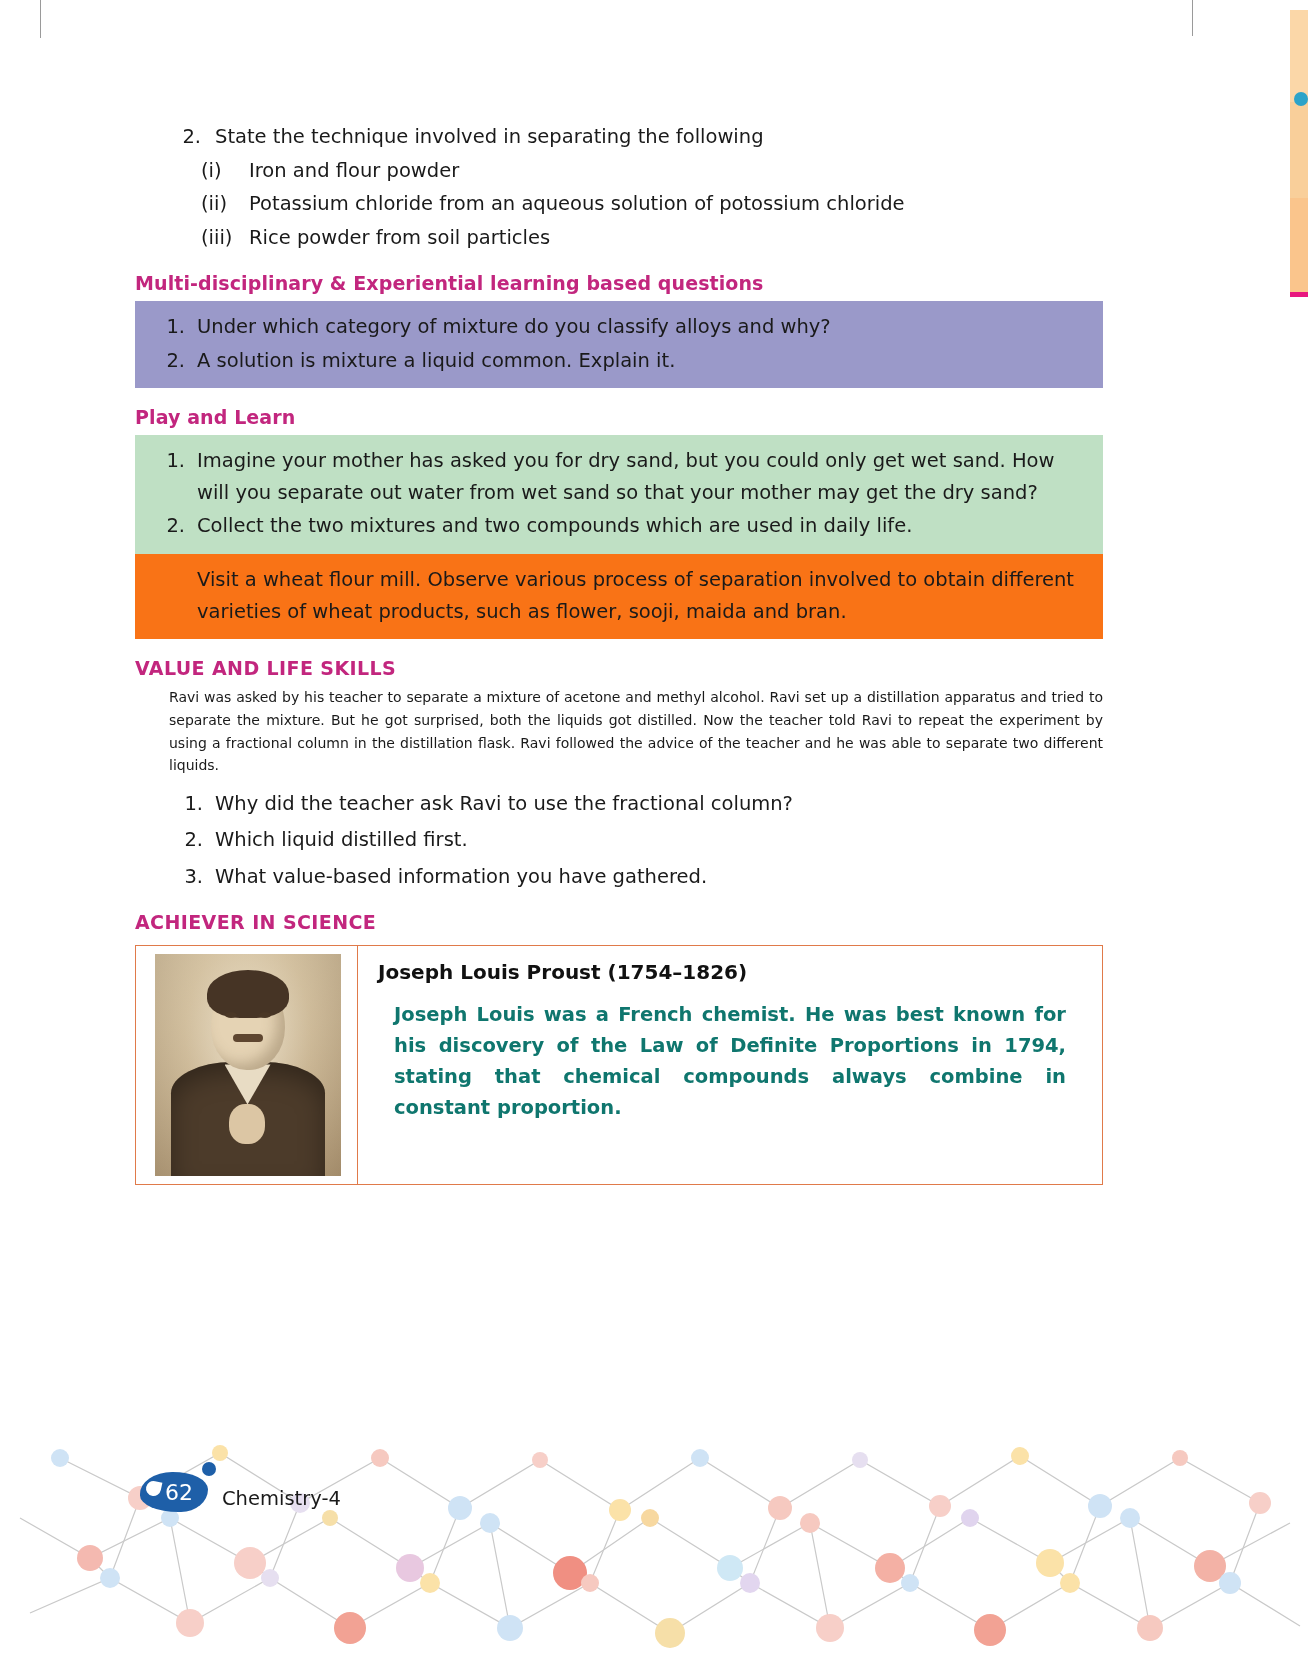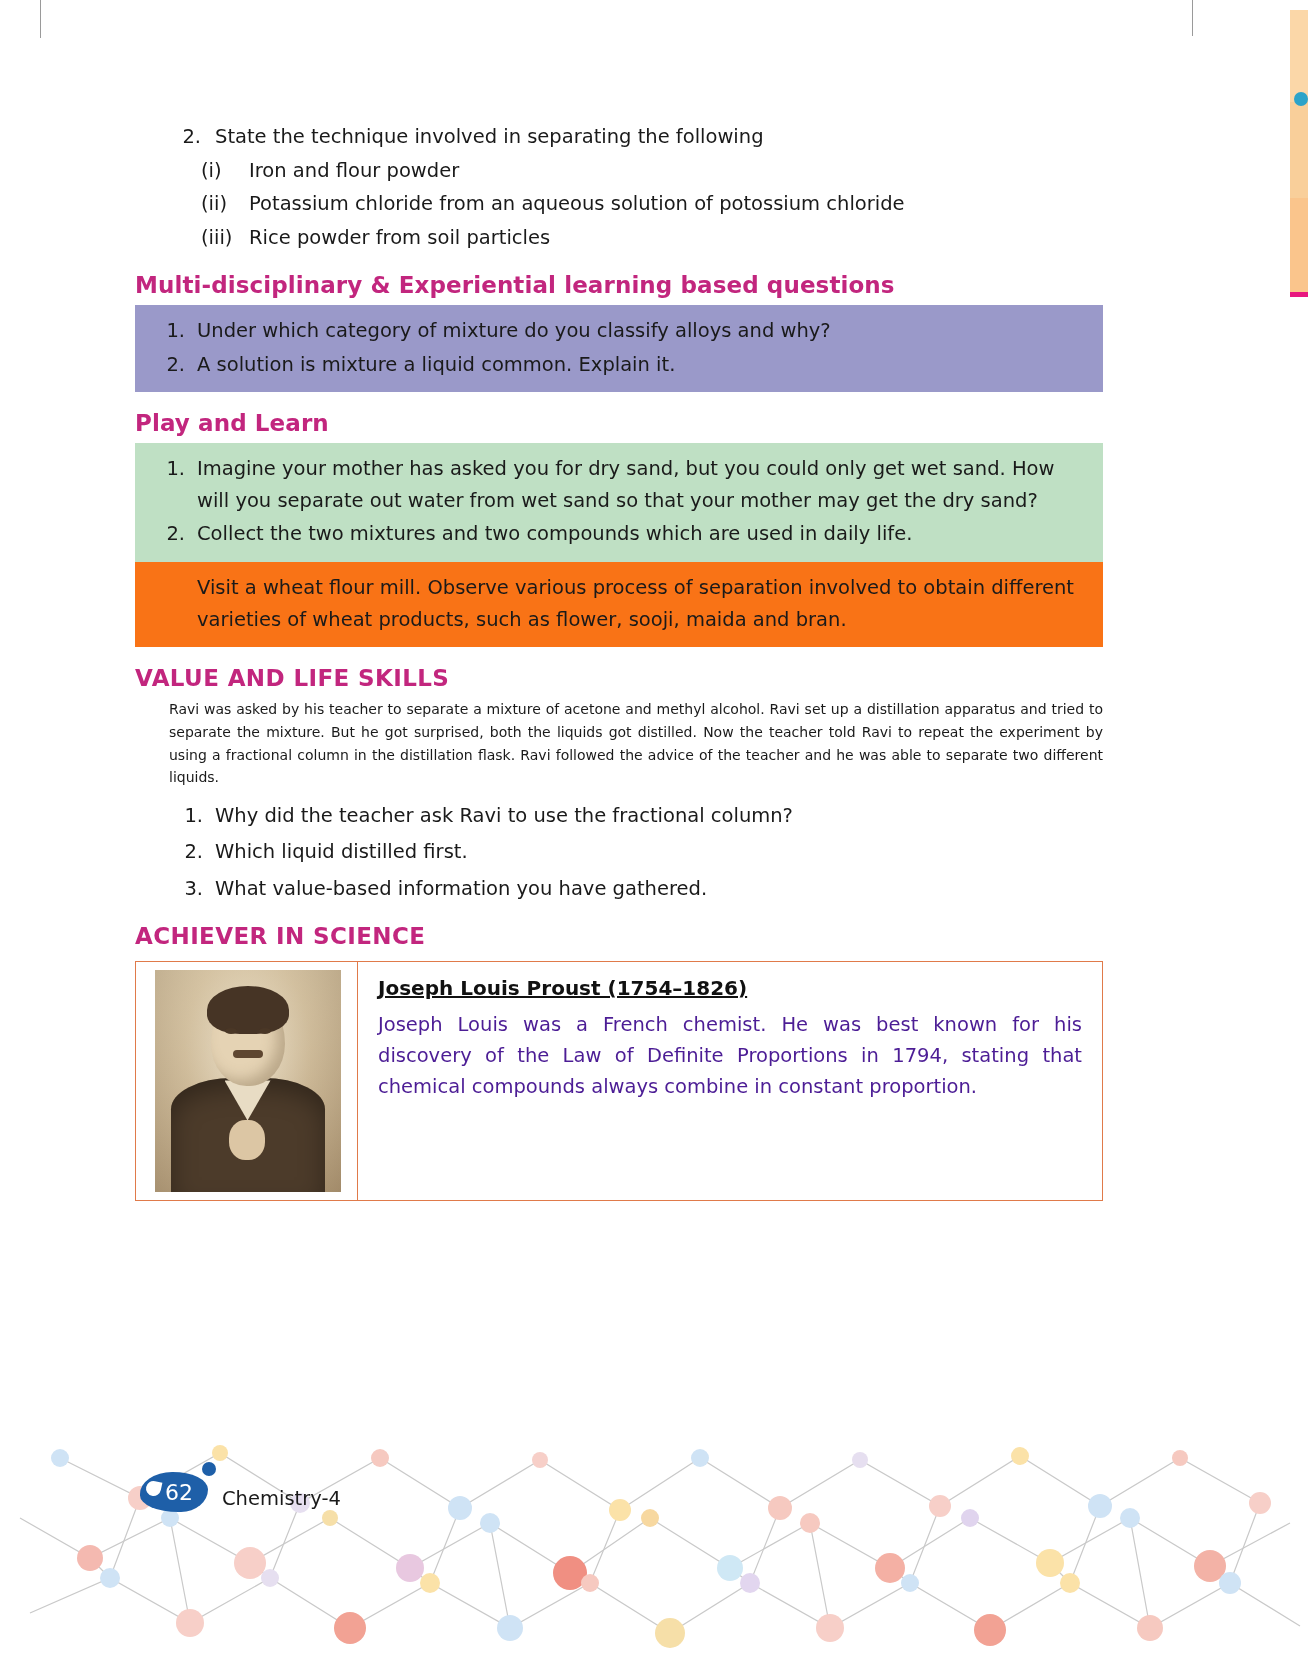--- a/index.html
+++ b/index.html
@@ -87,21 +87,21 @@
 
   
   .top-block {
     margin-left: 36px;
   }
   .top-block .row .marker { width: 30px; margin-right: 14px; }
   .sub-rows { margin-left: 30px; }
   .sub-rows .row .marker { width: 44px; margin-right: 4px; text-align: left; }
 
   h2.section-head {
-    font-size: 23px;
+    font-size: 19px;
     font-weight: bold;
     color: #c2267e;
     margin: 18px 0 7px 0;
     letter-spacing: 0.1px;
   }
   h2.section-head.caps {
     letter-spacing: 0.4px;
   }
 
   .box {
@@ -217,28 +217,28 @@
   .achiever-text-cell {
     flex: 1 1 auto;
     padding: 14px 20px 10px 20px;
     box-sizing: border-box;
   }
   .achiever-title {
     font-size: 20px;
     font-weight: bold;
     color: #111;
     margin: 0 0 10px 0;
-    text-decoration: underline;
   }
   .achiever-body {
     font-size: 19.5px;
     line-height: 1.58;
-    color: #4c1d95;
+    color: #0f766e;
     text-align: justify;
-    margin: 0;
+    margin: 16px;
+    font-weight: bold;
   }
 
   
   .footer {
     position: absolute;
     left: 0; right: 0;
     bottom: 0;
     height: 270px;
     overflow: hidden;
   }

